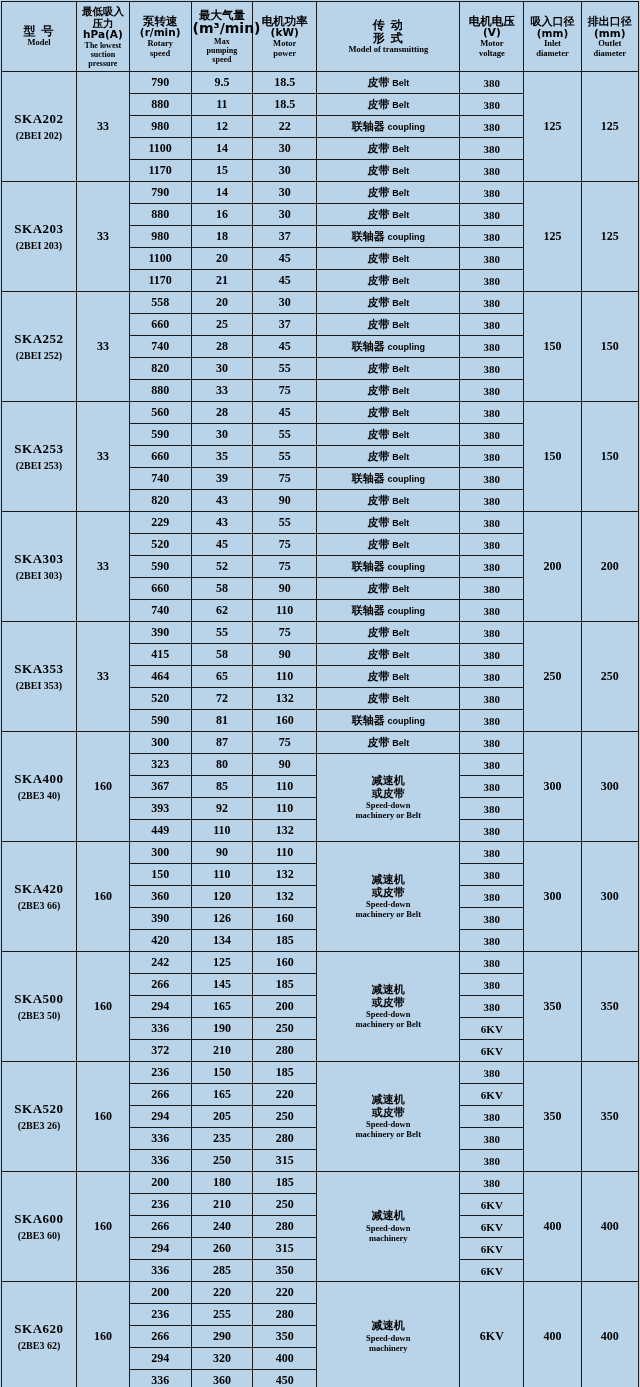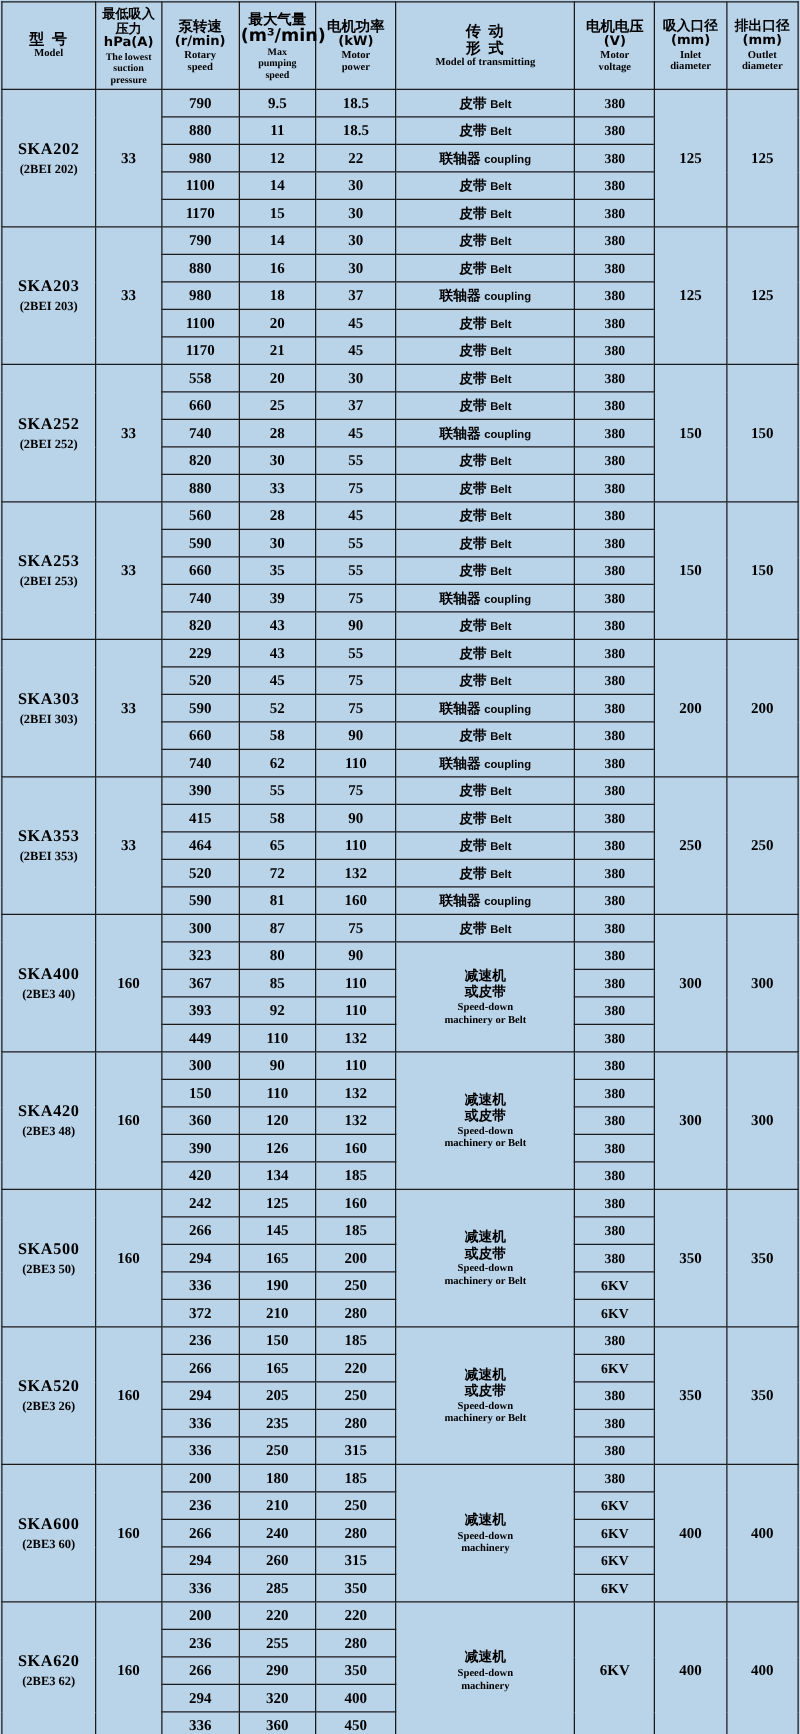--- a/index.html
+++ b/index.html
@@ -423,21 +423,21 @@
         </tr>
         <tr>
           <td class="num row-cell">449</td>
           <td class="num row-cell">110</td>
           <td class="num row-cell">132</td>
           <td class="num-sm row-cell">380</td>
         </tr>
         <tr>
           <td rowspan="5">
             <span class="model-name">SKA420</span>
-            <span class="model-sub">(2BE3 48)</span>
+            <span class="model-sub">(2BE3 66)</span>
           </td>
           <td rowspan="5" class="num">160</td>
           <td class="num row-cell">300</td>
           <td class="num row-cell">90</td>
           <td class="num row-cell">110</td>
           <td rowspan="5" class="drive-block">
             <span class="l1">减速机</span>
             <span class="l1">或皮带</span>
             <span class="l2">Speed-down</span>
             <span class="l2">machinery or Belt</span>

